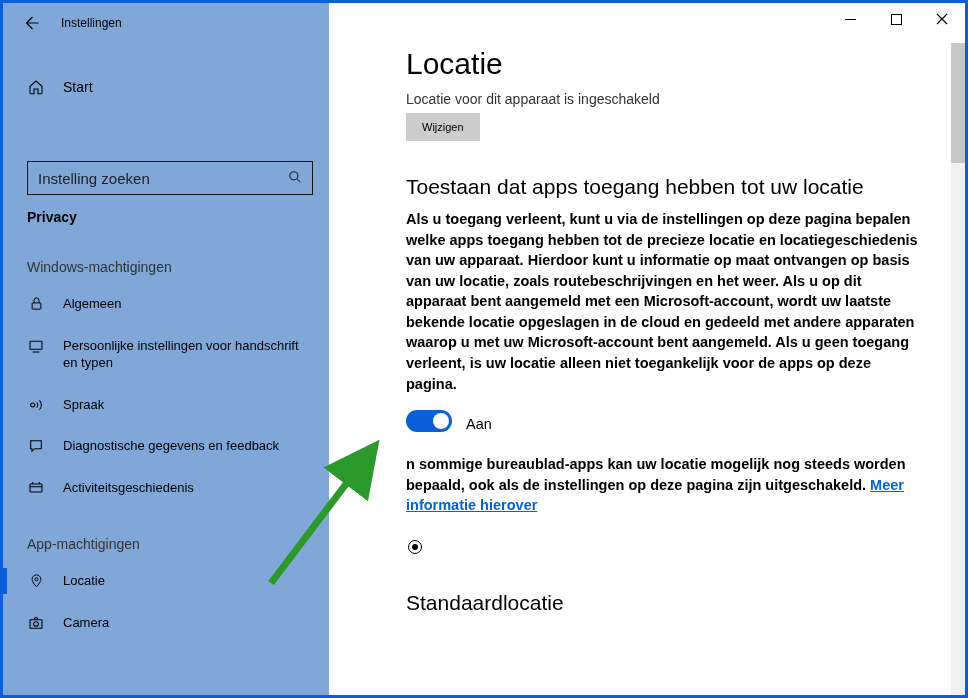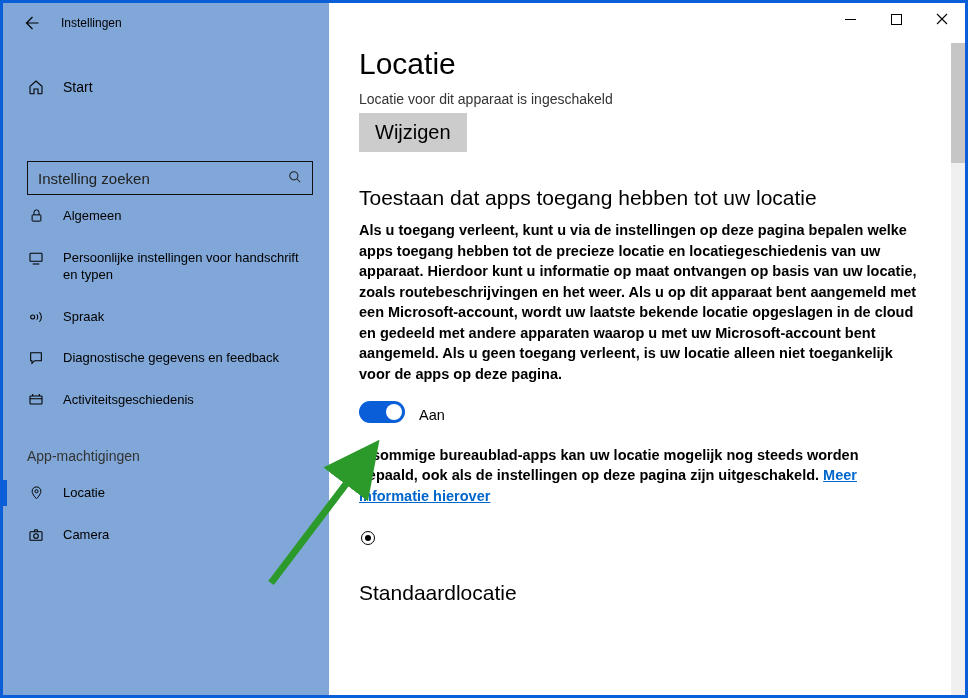--- a/index.html
+++ b/index.html
@@ -3,20 +3,21 @@
 <meta charset="utf-8">
 <style>
   * { box-sizing: border-box; margin: 0; padding: 0; }
   html, body { width: 968px; height: 698px; font-family: "Segoe UI", Arial, sans-serif; overflow: hidden; }
   .window {
     width: 968px; height: 698px;
     border: 3px solid #0a5fd8;
     background: #fff;
     position: relative;
     display: flex;
+    gap: 47px;
   }
   
   .sidebar {
     width: 326px; height: 100%;
     background: #80a7d8;
     display: flex; flex-direction: column;
     padding: 0;
     position: relative;
   }
   .sidebar-top {
@@ -87,21 +88,21 @@
   .content {
     padding: 4px 40px 0 30px;
     overflow:hidden;
     color:#000;
   }
   h1.page-title { font-size: 30px; font-weight: 400; margin-bottom: 10px; }
   .cut-text { font-size: 14px; color:#333; }
   .btn-change {
     display:inline-block; margin-top:6px;
     background:#ccc; border:none; padding: 8px 16px;
-    font-size: 20px;
+    font-size: 11px;
   }
   h2.sub { font-size: 21px; font-weight: 400; margin-top: 34px; margin-bottom: 10px;}
   p.body { font-size: 14.5px; line-height: 1.42; color:#000; max-width: 560px; font-weight: bold;}
   .toggle-row { display:flex; align-items:flex-end; margin-top:16px; margin-bottom:22px;}
   .toggle {
     width:46px; height:22px; border-radius:11px; background:#0a5fd8;
     position:relative; margin-right:14px;
   }
   .toggle .knob { position:absolute; right:3px; top:3px; width:16px; height:16px; border-radius:50%; background:#fff;}
   .toggle-label { font-size:14.5px;}
@@ -143,21 +144,23 @@
         <input type="text" placeholder="Instelling zoeken" style="">
         <span class="search-ico">
           <svg width="14" height="14" viewBox="0 0 24 24" fill="none" stroke="#222" stroke-width="1.8">
               <circle cx="10" cy="10" r="7"></circle>
               <path d="M21 21l-6-6"></path>
             </svg>
         </span>
       </div>
     </div>
 
-
+    <div class="category">Privacy</div>
+
+    <div class="section-header">Windows-machtigingen</div>
 
     <div class="nav-item">
       <span class="ico">
         <svg width="15" height="15" viewBox="0 0 24 24" fill="none" stroke="#000" stroke-width="1.6">
             <rect x="5" y="11" width="14" height="10" rx="1"></rect>
             <path d="M8 11V7a4 4 0 0 1 8 0v4"></path>
           </svg>
       </span>
       <span class="nav-label">Algemeen</span>
     </div>

